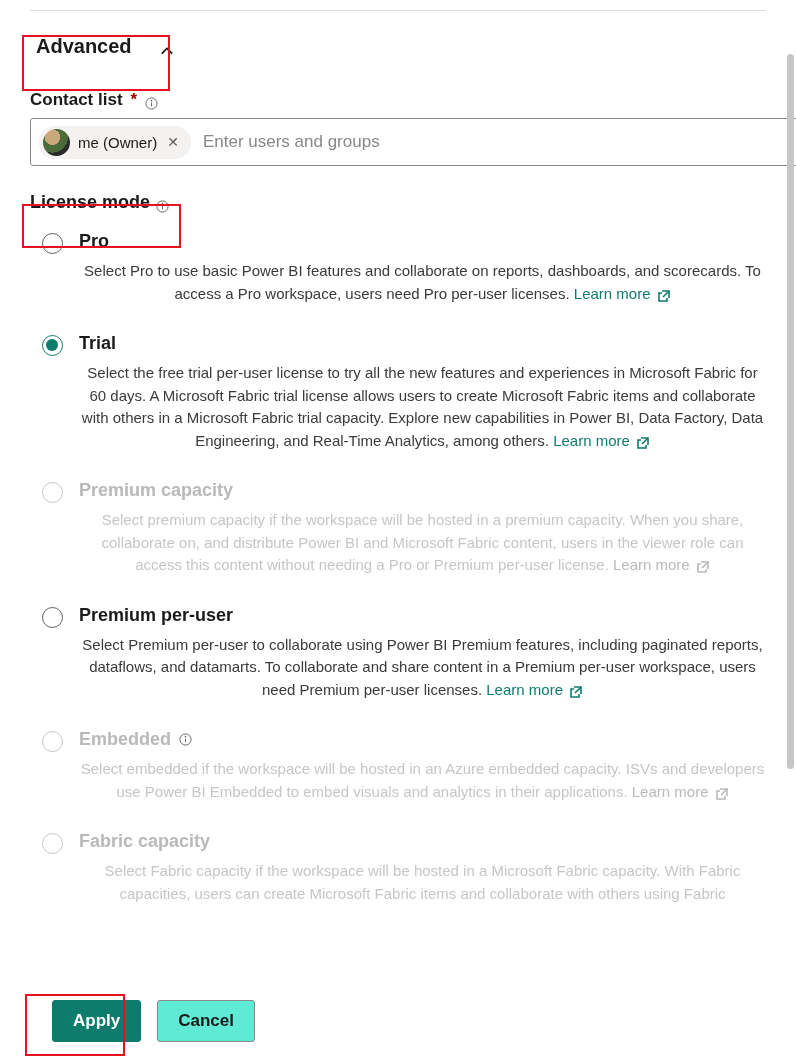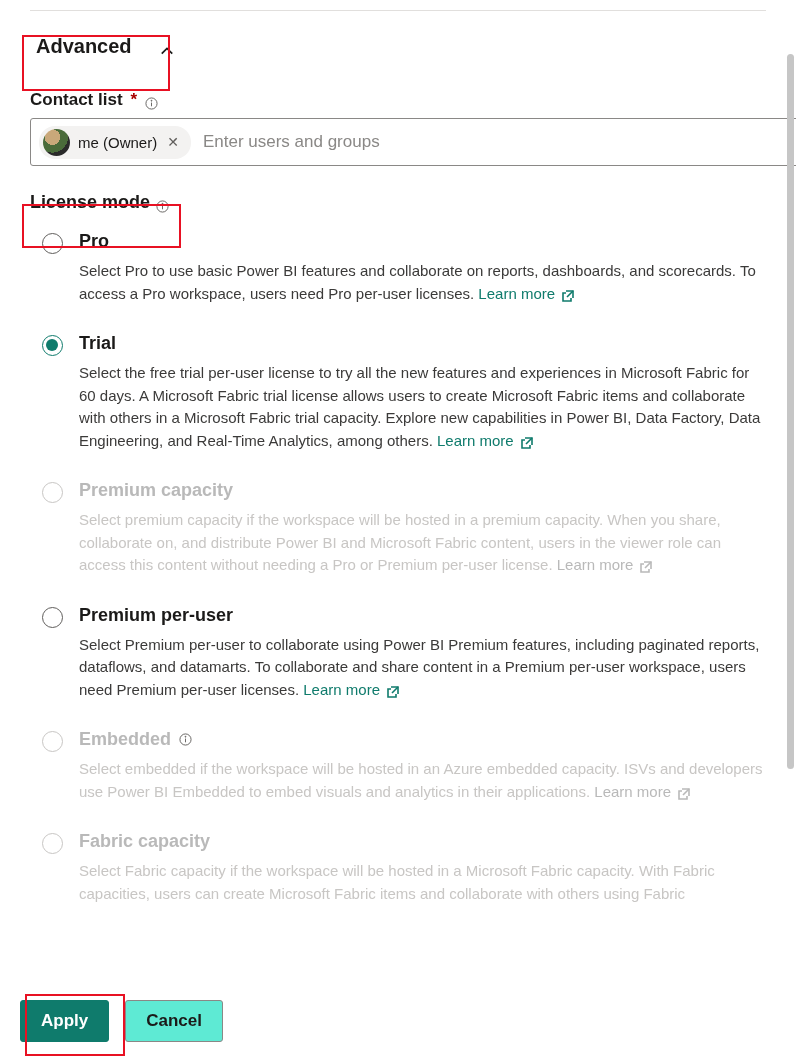--- a/index.html
+++ b/index.html
@@ -97,21 +97,21 @@
   .people-input {
     border: none;
     outline: none;
     font-size: 17px;
     color: #404040;
     flex: 1;
     background: transparent;
   }
   .people-input::placeholder { color: #8a8886; }
 
-  .radio-list { margin-left: 12px; }
+  .radio-list { margin-left: 12px; text-align: center; }
   .radio-item {
     display: flex;
     gap: 16px;
     margin-bottom: 28px;
   }
   .radio-item.disabled { color: #b9b9b9; }
   .radio-item.disabled .ext-icon svg { stroke: #b9b9b9; }
   .radio-item.disabled .link { color: #b9b9b9; }
   .radio-circle {
     flex: 0 0 21px;
@@ -155,21 +155,21 @@
     gap: 6px;
     cursor: pointer;
   }
   .ext-icon { width: 14px; height: 14px; display: inline-block; }
   .ext-icon svg { stroke: #0f7b6c; stroke-width: 1.6; fill: none; }
 
   .footer {
     position: absolute;
     left: 0; right: 0; top: 978px;
     background: #fff;
-    padding: 22px 20px;
+    padding: 22px 52px;
     display: flex;
     gap: 16px;
   }
   .fade {
     position: absolute;
     left: 0; right: 10px; top: 948px; height: 38px;
     background: linear-gradient(to bottom, rgba(255,255,255,0), #fff);
     pointer-events: none;
   }
   .btn {

